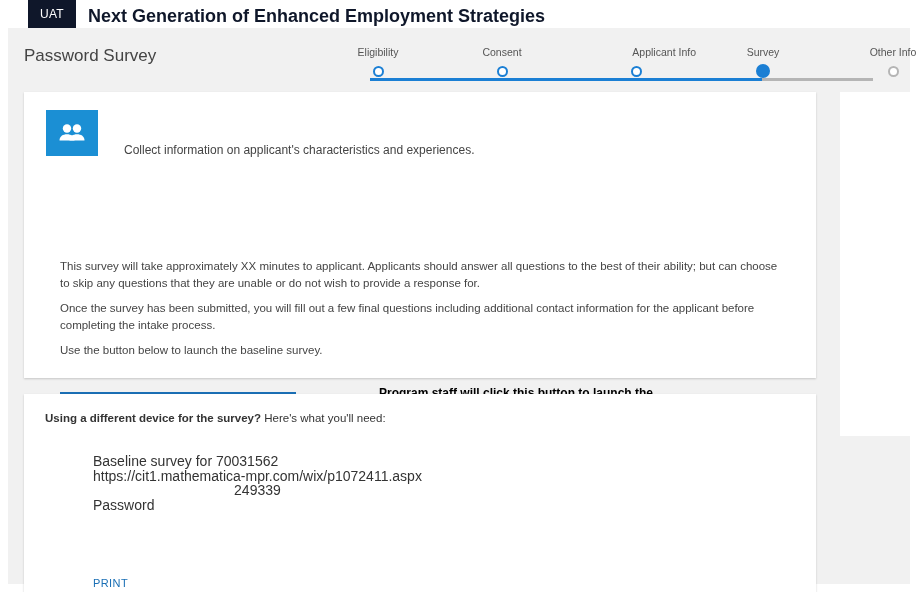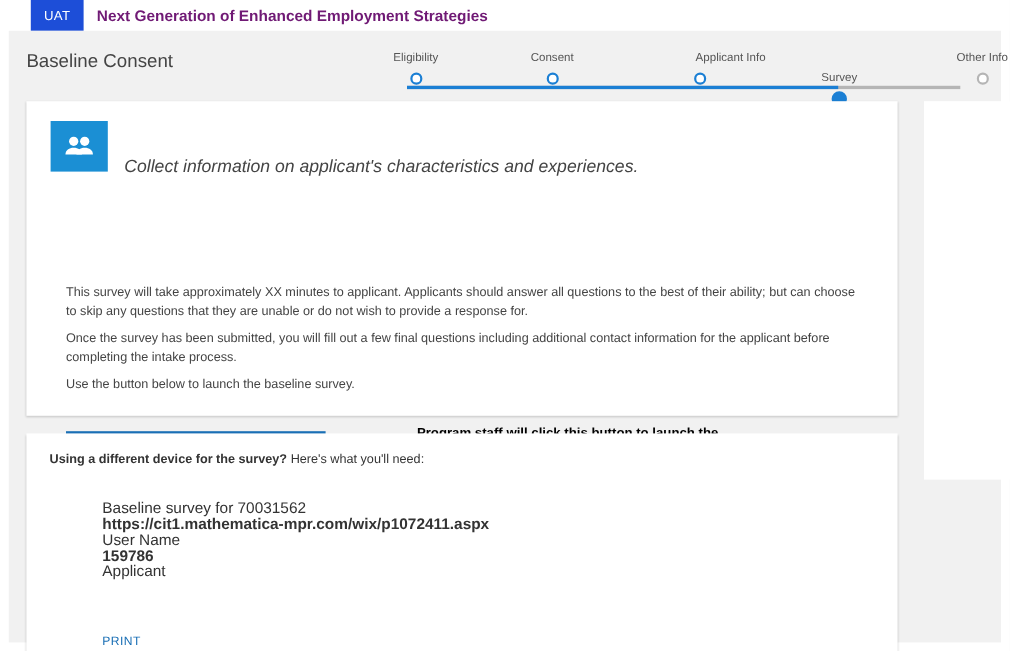--- a/index.html
+++ b/index.html
@@ -25,35 +25,35 @@
     align-items: center;
     padding: 0 0 0 28px;
     box-sizing: border-box;
   }
   .uat-badge {
     position: absolute;
     left: 28px;
     top: 0;
     width: 48px;
     height: 28px;
-    background: #1d4ed8;
+    background: #0f172a;
     color: #ffffff;
     font-size: 12px;
     display: flex;
     align-items: center;
     justify-content: center;
     letter-spacing: .3px;
   }
   .app-title {
     position: absolute;
     left: 88px;
     top: 6px;
-    font-size: 14px;
+    font-size: 18px;
     font-weight: bold;
-    color: #701a75;
+    color: #0f172a;
   }
 
   
   .page {
     position: absolute;
     left: 8px;
     top: 28px;
     width: 902px;
     height: 556px;
     background: #f1f1f1;
@@ -162,25 +162,24 @@
     height: 46px;
     background: #1b8fd4;
     display: flex;
     align-items: center;
     justify-content: center;
   }
   .tile svg { display: block; }
 
   .tile-caption {
     position: absolute;
-    left: 89px;
+    left: 100px;
     top: 51px;
-    font-size: 16px;
+    font-size: 12px;
     color: #444444;
-    font-style: italic;
   }
 
   .para {
     position: absolute;
     left: 36px;
     width: 718px;
     font-size: 11.5px;
     line-height: 17px;
     color: #444444;
   }
@@ -239,21 +238,21 @@
   .alt-head b { font-weight: bold; }
   .alt-block {
     position: absolute;
     left: 21px;
     top: 60px;
     font-size: 14px;
     line-height: 14.5px;
     color: #333333;
     margin-left: 48px;
   }
-  .alt-block .strong { font-weight: bold; }
+  .alt-block .strong { font-weight: normal; text-align: center; }
   .print-link {
     position: absolute;
     left: 21px;
     top: 183px;
     font-size: 11px;
     color: #1a6fb5;
     text-decoration: none;
     letter-spacing: .4px;
     cursor: pointer;
     margin-left: 48px;
@@ -263,40 +262,40 @@
 <body>
 
 <div class="topbar">
   <div class="uat-badge">UAT</div>
   <div class="app-title">Next Generation of Enhanced Employment Strategies</div>
 </div>
 
 <div class="page">
 
   <div class="page-header">
-    <div class="page-title">Baseline Consent</div>
+    <div class="page-title">Password Survey</div>
 
     <div class="stepper">
       <div class="track">
         <div class="track-fill"></div>
       </div>
 
       <div class="step" style="left:154px;">
         <div class="step-label">Consent</div>
         <div class="step-dot"></div>
       </div>
       <div class="step" style="left:30px;">
         <div class="step-label">Eligibility</div>
         <div class="step-dot"></div>
       </div>
       <div class="step" style="left:288px;text-align:right;">
         <div class="step-label">Applicant Info</div>
         <div class="step-dot"></div>
       </div>
-      <div class="step" style="left:415px;margin-top:19px;">
+      <div class="step" style="left:415px;">
         <div class="step-label">Survey</div>
         <div class="step-dot current"></div>
       </div>
       <div class="step" style="left:545px;">
         <div class="step-label">Other Info</div>
         <div class="step-dot inactive"></div>
       </div>
     </div>
   </div>
 
@@ -335,23 +334,22 @@
   </div>
 
   <div class="card card-alt">
     <div class="alt-head">
       <b>Using a different device for the survey?</b><span> Here's what you'll need:</span>
     </div>
 
     <div class="alt-block">
       <div>Baseline survey for 70031562</div>
       <div class="strong">https://cit1.mathematica-mpr.com/wix/p1072411.aspx</div>
-      <div>User Name</div>
-      <div class="strong">159786</div>
-      <div>Applicant</div>
+      <div class="strong">249339</div>
+      <div>Password</div>
     </div>
 
     <a class="print-link">PRINT</a>
   </div>
 
   <div class="card card-right"></div>
 
 </div>
 
 </body></html>

